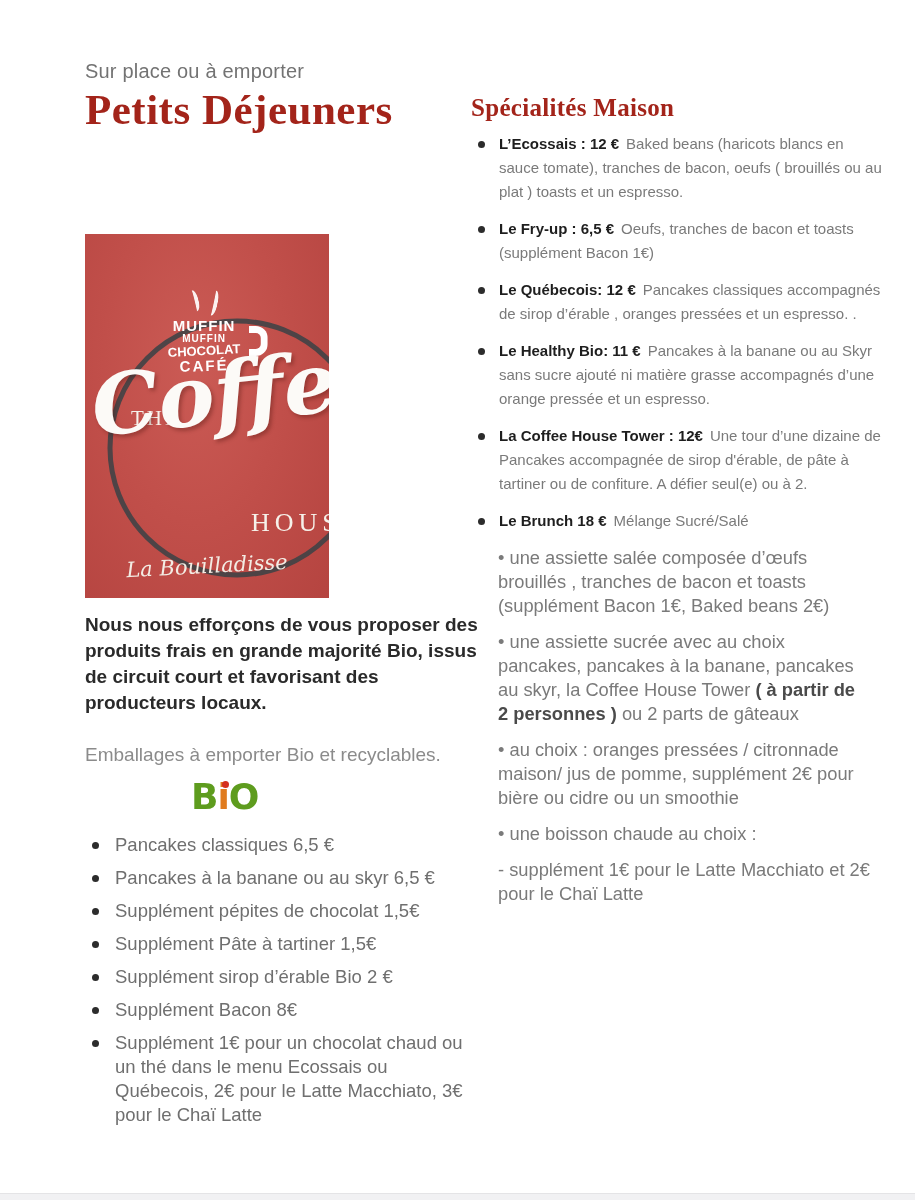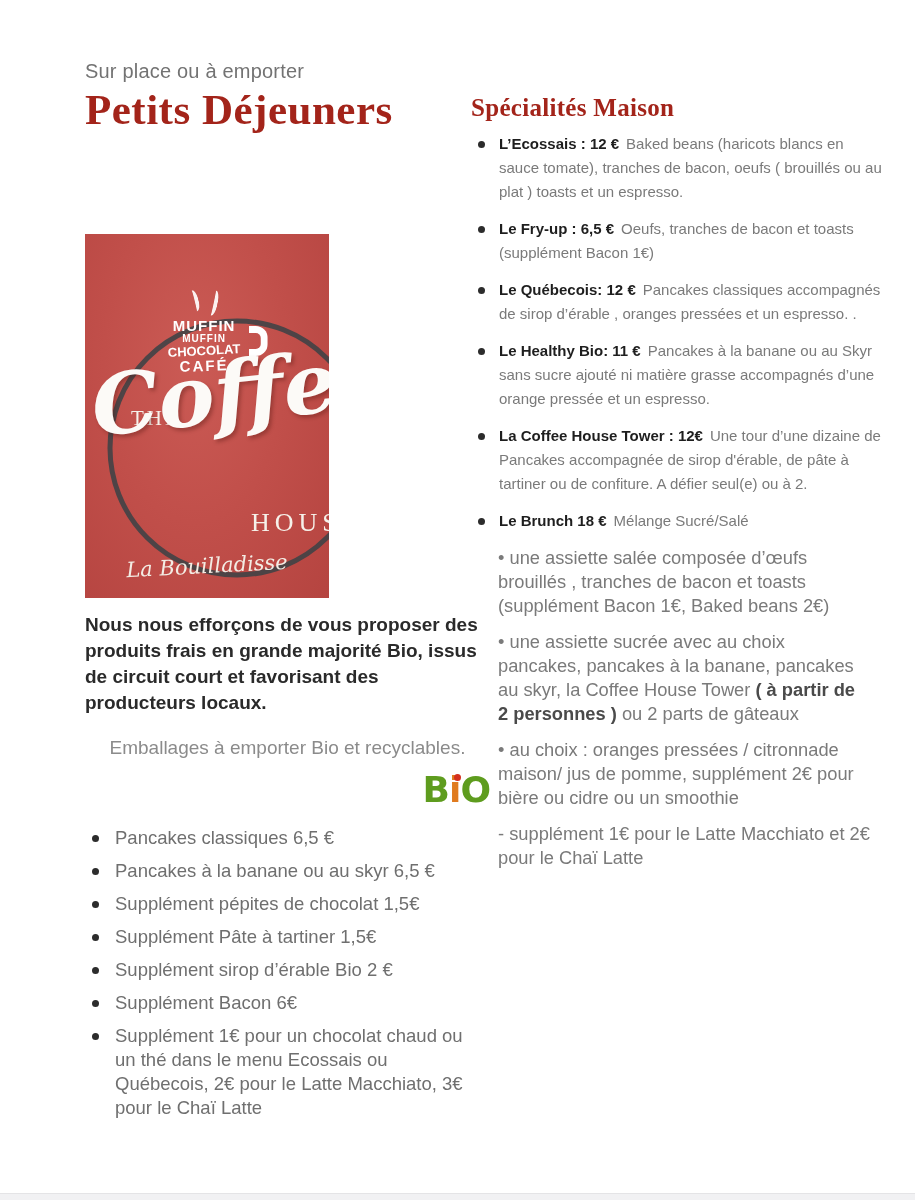--- a/index.html
+++ b/index.html
@@ -46,23 +46,23 @@
     font-family:"DejaVu Serif",serif;font-style:italic;font-weight:700;font-size:84px;
     color:#fcfaf7;transform:rotate(-6deg);text-shadow:2px 3px 4px rgba(80,20,15,.35);}
   .logo-house{position:absolute;left:166px;top:274px;font-family:"Liberation Serif",serif;
     font-size:26px;letter-spacing:5px;color:#f6f1ea;}
   .logo-sub{position:absolute;left:0;right:0;top:320px;text-align:center;
     font-family:"DejaVu Serif",serif;font-style:italic;font-size:21px;color:#f3ece4;
     transform:rotate(-3deg);}
 
   .intro{margin-top:14px;width:402px;font-size:19px;line-height:26px;font-weight:700;
     color:#2a2a2a;}
-  .packaging{margin-top:21px;font-size:19px;color:#8b8b8b;text-align:center;}
+  .packaging{margin-top:28px;font-size:19px;color:#8b8b8b;}
   .bio{margin-top:10px;margin-left:106px;font-family:"DejaVu Sans",sans-serif;
-    font-weight:700;font-size:36px;letter-spacing:-1px;text-align:right;}
+    font-weight:700;font-size:36px;letter-spacing:-1px;}
   .bio-b,.bio-o{color:var(--bio-green);}
   .bio-i{color:var(--bio-orange);position:relative;}
   .bio-i::before{content:"";position:absolute;left:40%;top:5px;width:7px;height:7px;
     border-radius:50%;background:var(--bio-red);}
 
   ul.menu-list{list-style:none;}
   .left-list{margin-top:16px;width:400px;font-size:18.5px;line-height:24px;color:#6f6f6f;}
   .left-list li{position:relative;padding-left:30px;margin-bottom:9px;}
   .menu-list li::before{content:"";position:absolute;left:7px;top:9px;width:7px;height:7px;
     border-radius:50%;background:#2c2c2c;}
@@ -117,39 +117,40 @@
     <p class="packaging">Emballages à emporter Bio et  recyclables.</p>
 
     <div class="bio"><span class="bio-b">B</span><span class="bio-i">i</span><span class="bio-o">O</span></div>
 
     <ul class="menu-list left-list">
       <li><span>Pancakes  classiques 6,5 €</span></li>
       <li><span>Pancakes à la banane  ou au skyr  6,5 €</span></li>
       <li><span>Supplément pépites de chocolat 1,5€</span></li>
       <li><span>Supplément Pâte à tartiner   1,5€</span></li>
       <li><span>Supplément sirop d’érable Bio 2 €</span></li>
-      <li><span>Supplément Bacon  6€</span></li>
+      <li><span>Supplément Bacon  8€</span></li>
       <li><span>Supplément 1€ pour un chocolat chaud ou un thé dans le menu Ecossais ou Québecois, 2€ pour le Latte Macchiato, 3€ pour le Chaï Latte</span></li>
     </ul>
   </div>
 
   <div class="col-right">
     <h2 class="section-title">Spécialités Maison</h2>
 
     <ul class="menu-list right-list">
       <li><span class="item-name">L’Ecossais : 12 €</span><span class="item-desc">Baked beans  (haricots blancs en sauce tomate), tranches de bacon, oeufs ( brouillés ou  au plat ) toasts et un espresso.</span></li>
       <li><span class="item-name">Le Fry-up  : 6,5 €</span><span class="item-desc">Oeufs, tranches de bacon et toasts (supplément Bacon 1€)</span></li>
       <li><span class="item-name">Le Québecois: 12 €</span><span class="item-desc">Pancakes  classiques accompagnés de sirop d’érable , oranges pressées et un espresso. .</span></li>
       <li><span class="item-name">Le Healthy Bio: 11 €</span><span class="item-desc">Pancakes à la banane ou au Skyr sans sucre ajouté ni matière grasse accompagnés d’une orange pressée et un espresso.</span></li>
       <li><span class="item-name">La Coffee House Tower  : 12€</span><span class="item-desc">Une tour d’une dizaine de Pancakes accompagnée de sirop d'érable, de pâte à tartiner ou de confiture. A défier seul(e) ou à 2.</span></li>
       <li><span class="item-name">Le Brunch 18 €</span><span class="item-desc">Mélange Sucré/Salé</span></li>
     </ul>
 
     <div class="brunch">
       <p>• une assiette salée composée d’œufs brouillés , tranches de bacon  et toasts (supplément Bacon 1€, Baked beans 2€)</p>
       <p><span>• une assiette sucrée avec au choix pancakes, pancakes à la banane, pancakes au skyr,  la Coffee House Tower </span><span class="bold-inline">( à partir de 2 personnes ) </span><span> ou 2 parts de gâteaux</span></p>
       <p>• au choix :   oranges pressées / citronnade maison/ jus de pomme, supplément 2€ pour bière ou cidre ou un smoothie</p>
+      <p>• une boisson chaude au choix :</p>
       <p> - supplément 1€ pour le Latte Macchiato et 2€ pour le Chaï Latte</p>
     </div>
   </div>
 
   <div class="footer-bar"></div>
 </div>
 
 </body></html>

